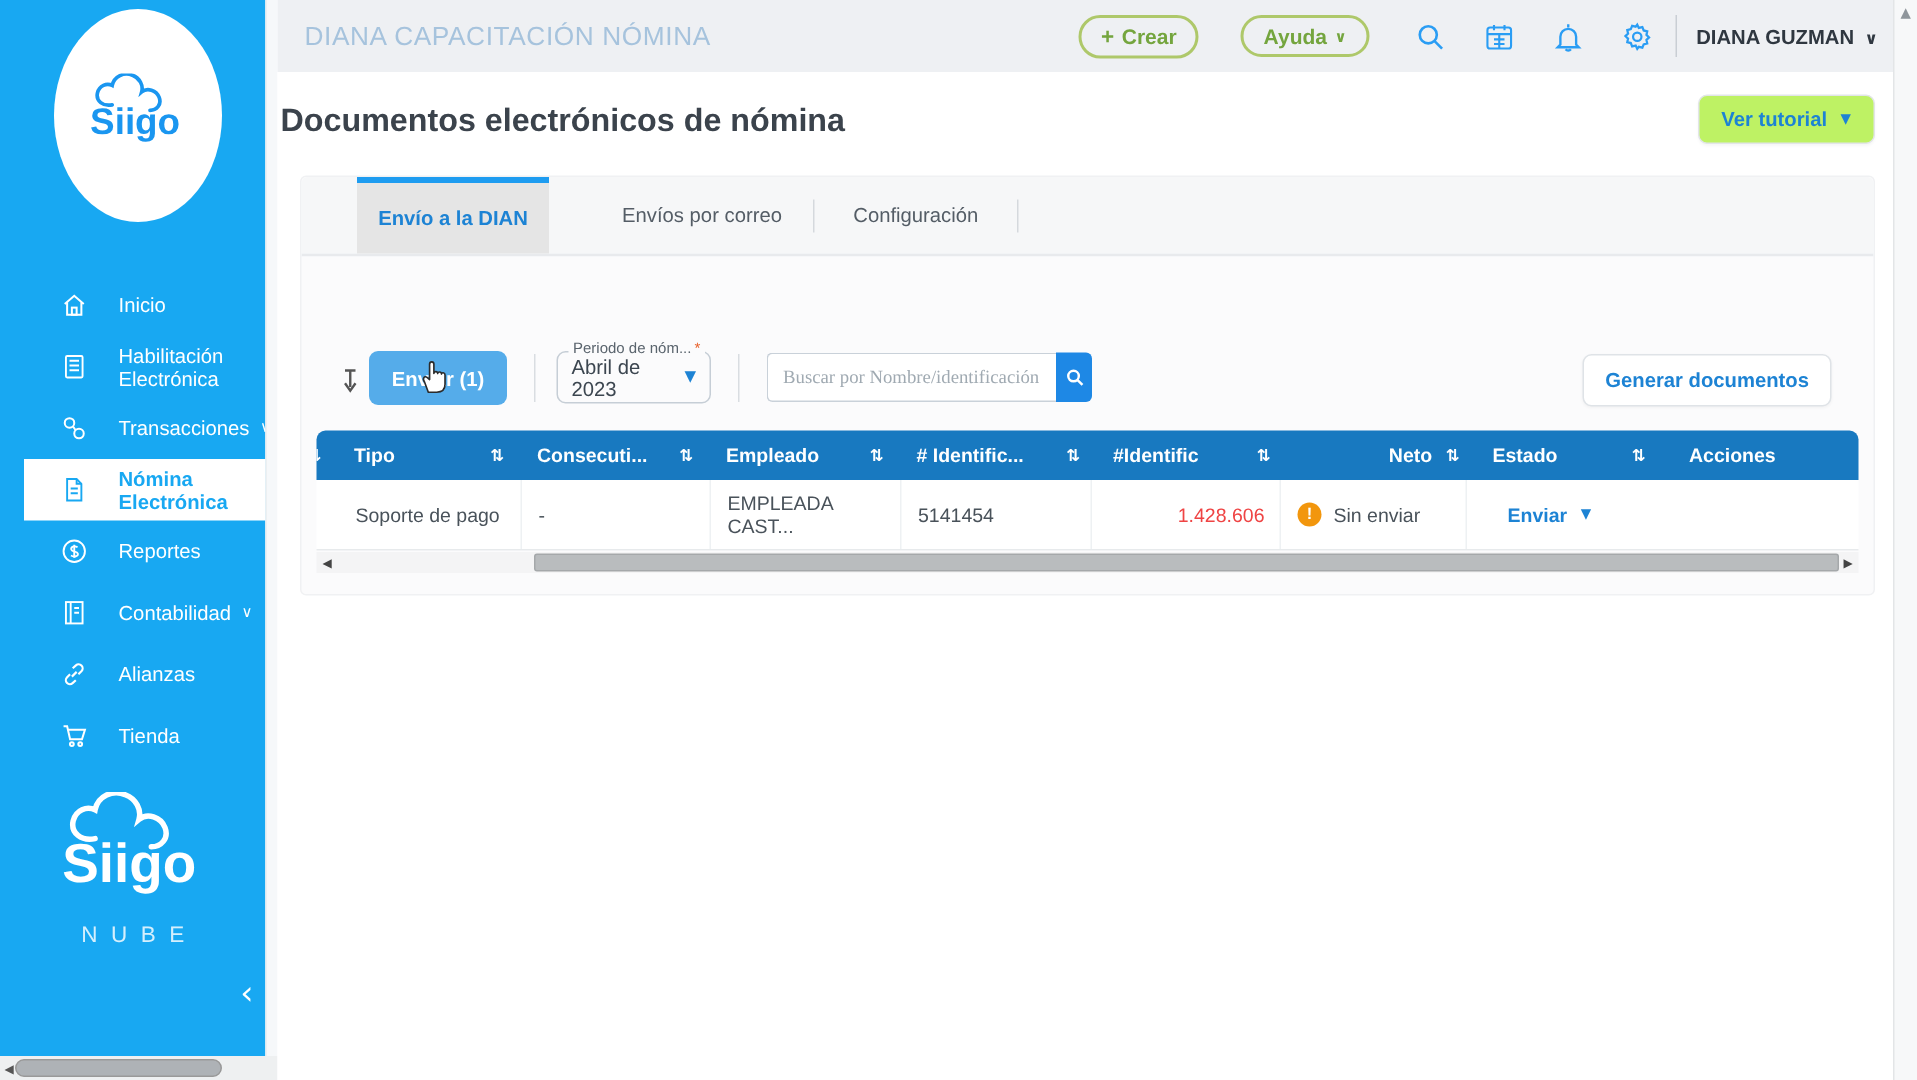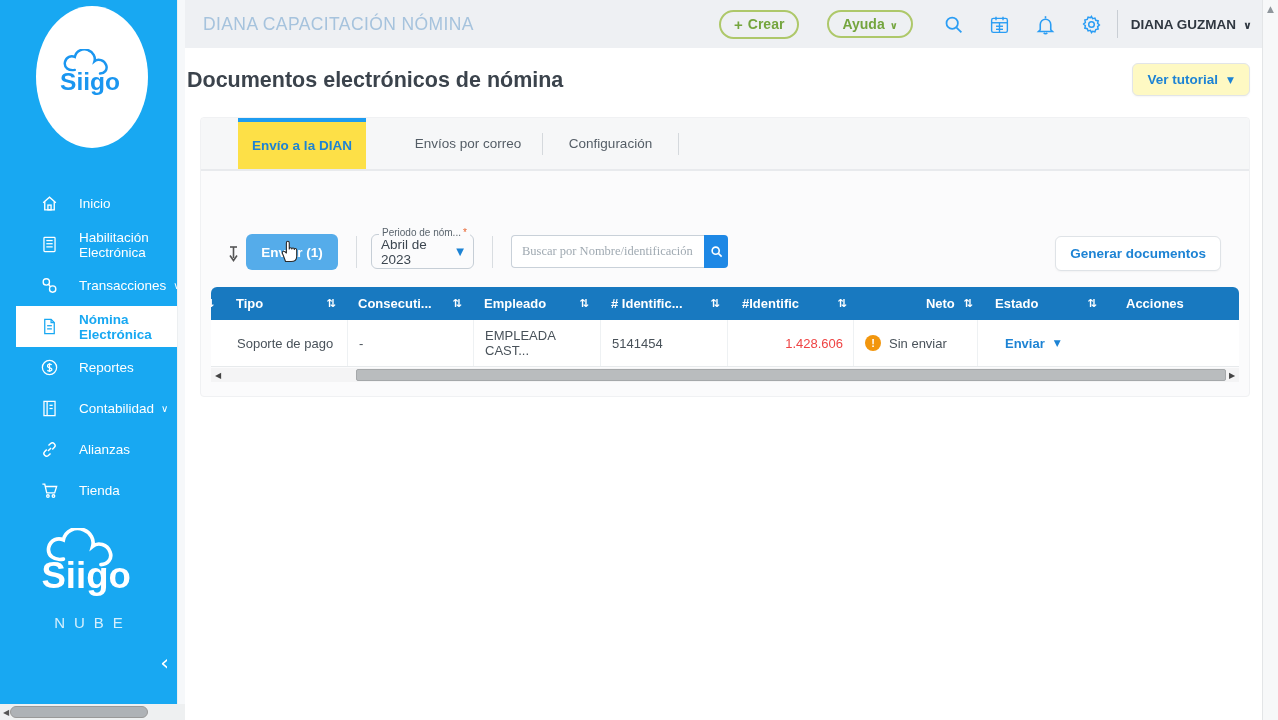--- a/index.html
+++ b/index.html
@@ -44,30 +44,30 @@
   .tb-icons { display:flex; align-items:center; gap:25px; margin-left:30px; color:#2a9df4; }
   .tb-icons svg { width:21px; height:21px; cursor:pointer; }
   .tb-divider { width:1px; height:28px; background:#c9ced4; margin:0 13px 0 15px; }
   .user { font-size:13.5px; color:#2f3740; font-weight:bold; display:flex; align-items:center; gap:7px; cursor:pointer; }
   .user .chev { font-size:11px; color:#2f3740; margin-top:3px; }
 
   .page-scrollbar { position:absolute; right:0; top:0; width:16px; height:720px; background:#f7f8f9; border-left:1px solid #e3e5e7; }
   .page-scrollbar .up { position:absolute; top:4px; left:0; width:100%; text-align:center; font-size:9px; color:#8f969c; }
 
   .page-title { position:absolute; left:2px; top:68px; font-size:21.5px; font-weight:bold; color:#3b434c; }
-  .tutorial-btn { position:absolute; right:28px; top:63px; background:#fef9c3; border:1px solid #e2e5e8; border-radius:6px;
+  .tutorial-btn { position:absolute; right:28px; top:63px; background:#bef264; border:1px solid #e2e5e8; border-radius:6px;
                   padding:8px 15px; color:#1d83d4; font-size:13.5px; font-weight:bold; display:flex; gap:9px; align-items:center; cursor:pointer;
                   box-shadow:0 1px 2px rgba(0,0,0,.04); }
   .tutorial-btn .caret { font-size:9px; }
 
   
   .panel { position:absolute; left:15px; top:117px; width:1050px; height:280px; background:#fbfbfc; border:1px solid #f0f1f3; border-radius:4px; }
   .tabs { height:53px; background:#f6f7f8; border-bottom:2px solid #e8eaed; border-radius:4px 4px 0 0; display:flex; align-items:stretch; }
   .tab { font-size:13.5px; color:#545d66; display:flex; align-items:center; justify-content:center; cursor:pointer; }
-  .tab.active { width:128px; margin-left:37px; background:#fde047; border-top:4px solid #1e9cf0; color:#1d83d4; font-weight:bold; }
+  .tab.active { width:128px; margin-left:37px; background:#e5e5e5; border-top:4px solid #1e9cf0; color:#1d83d4; font-weight:bold; }
   .tab.t2 { width:148px; margin-left:28px; }
   .tab.t3 { width:135px; }
   .tab-sep { width:1px; height:22px; background:#d5d9dd; align-self:center; }
 
   .ctl-dl { position:absolute; left:27px; top:127px; width:14px; height:20px; }
   .btn-send { position:absolute; left:45px; top:116px; width:92px; height:36px; background:#55acea; border:none; border-radius:6px;
               color:#fff; font-size:13.5px; font-weight:bold; cursor:pointer; }
   .ctl-sep1 { position:absolute; left:155px; top:118px; width:1px; height:32px; background:#d9dde1; }
   .period { position:absolute; left:170px; top:116px; width:103px; height:35px; border:1px solid #c6ced6; border-radius:6px;
             background:#fbfbfc; display:flex; align-items:center; justify-content:space-between; padding:0 9px; cursor:pointer; }

